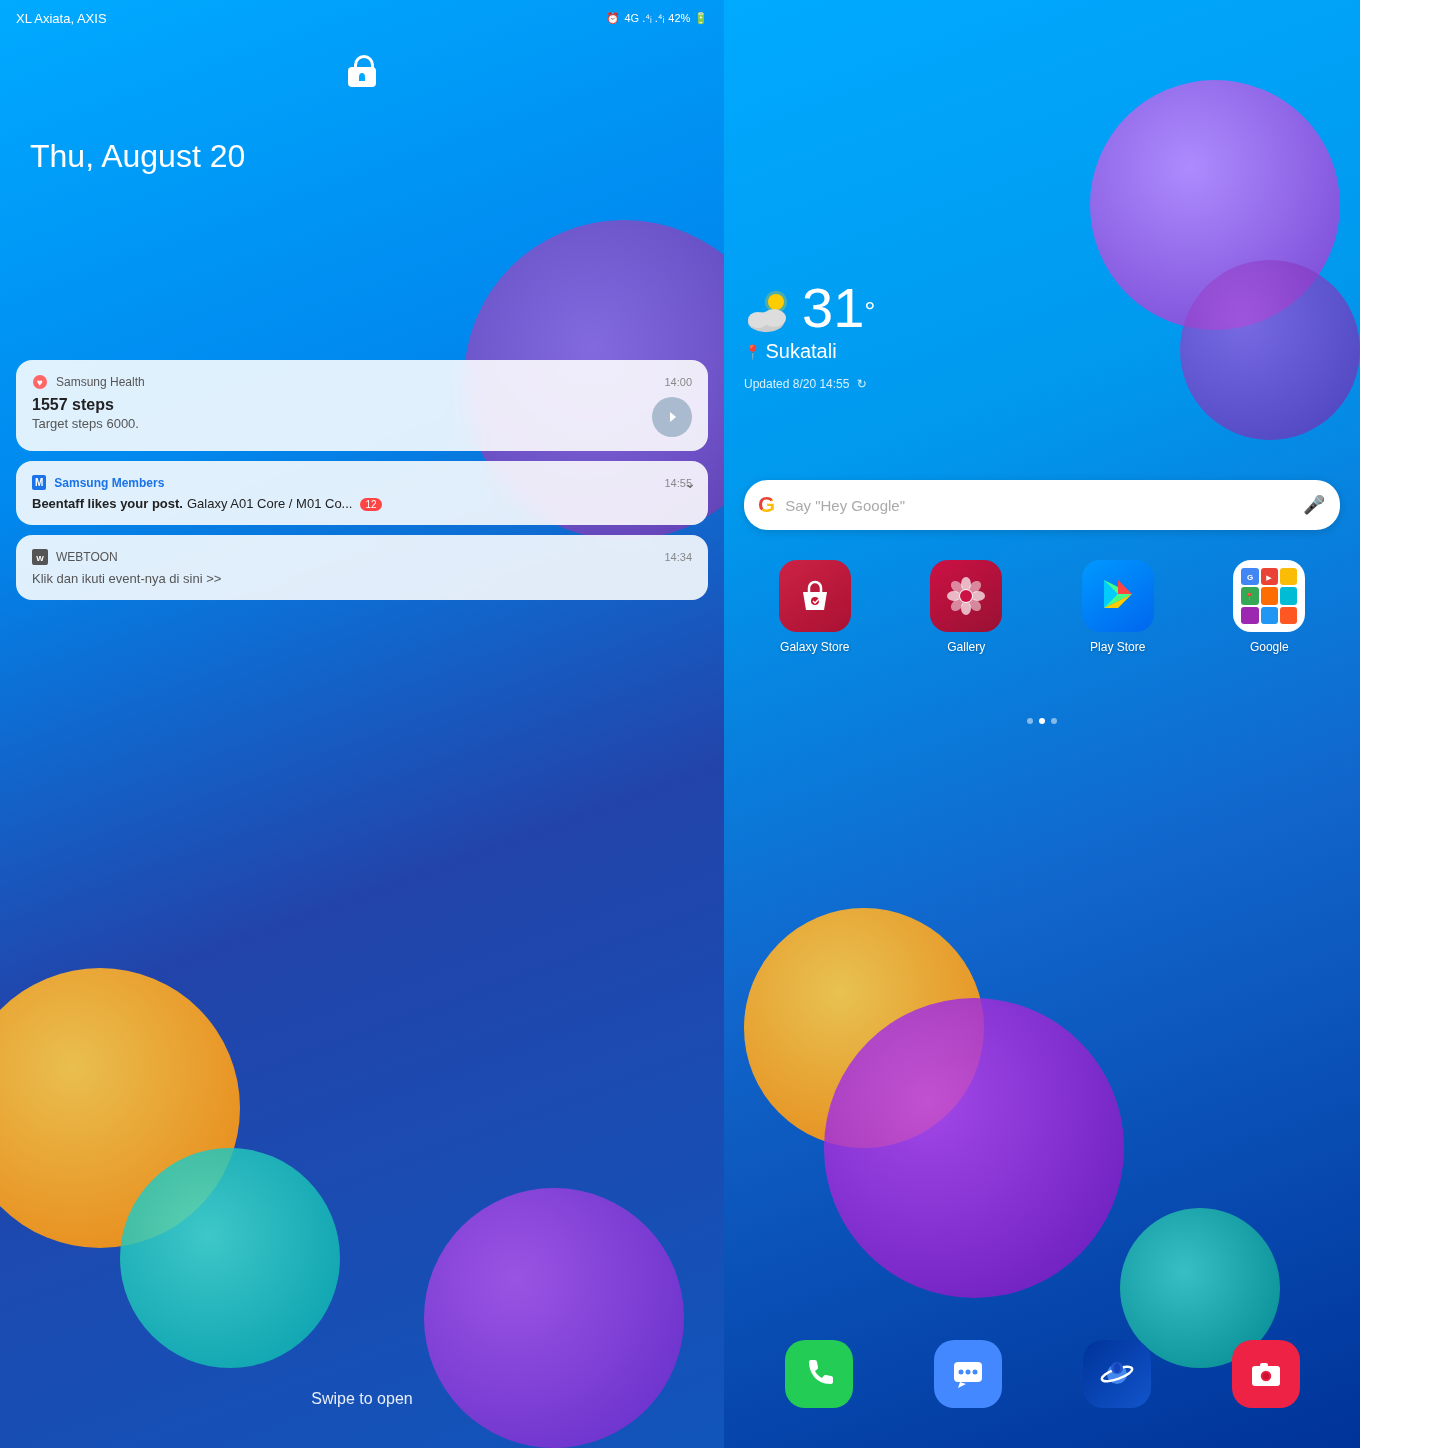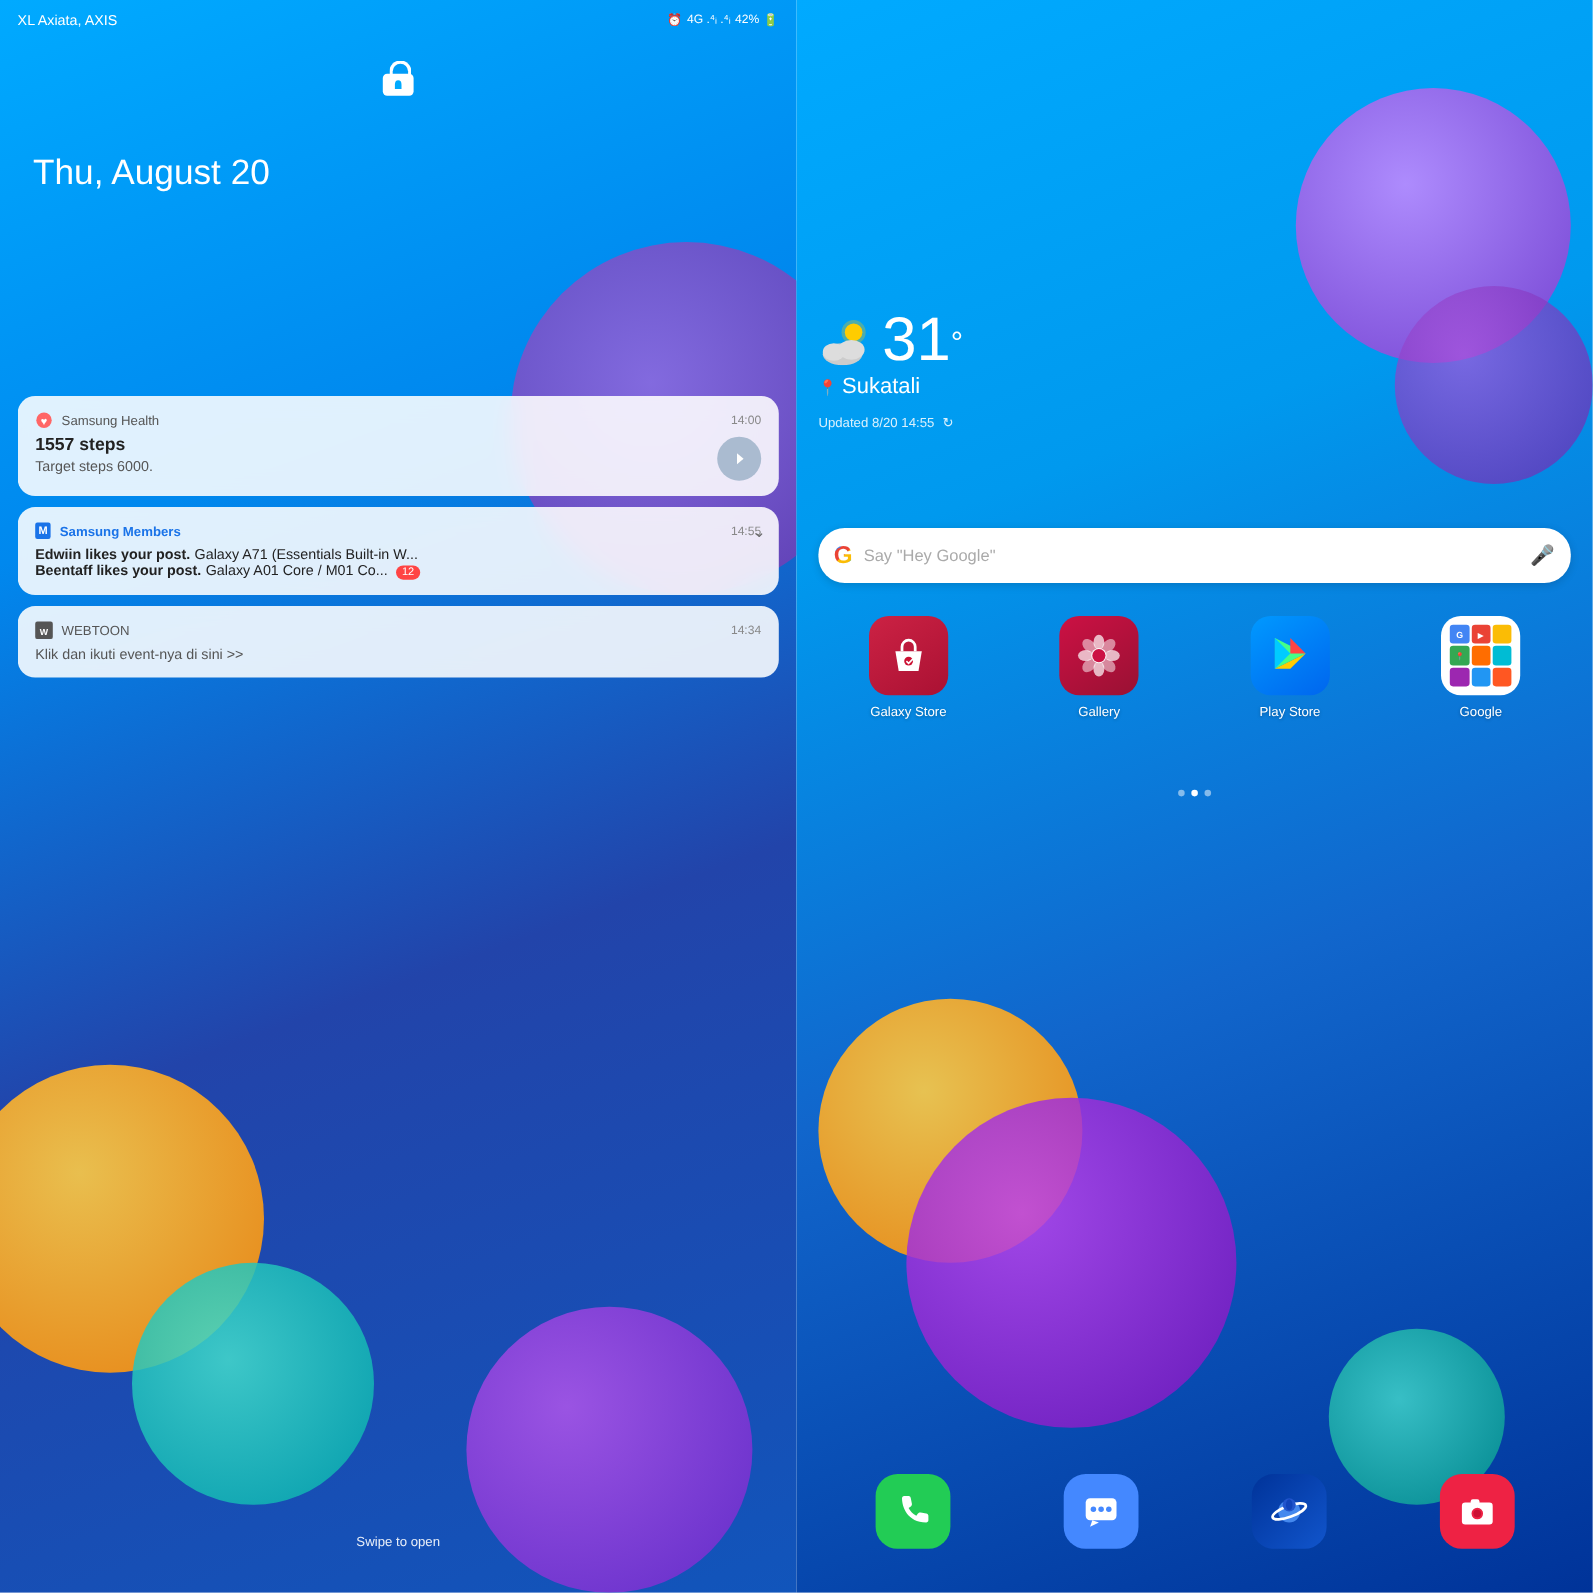--- a/index.html
+++ b/index.html
@@ -257,29 +257,29 @@
       justify-content: center;
     }
 
     
     .swipe-text {
       position: absolute;
       bottom: 40px;
       left: 50%;
       transform: translateX(-50%);
       color: white;
-      font-size: 12px;
+      font-size: 16px;
       opacity: 0.9;
       z-index: 10;
       white-space: nowrap;
     }
 
     
     .right-panel {
-      width: 724px;
+      width: 636px;
       height: 1448px;
       background: linear-gradient(160deg, #00aaff 0%, #0099ee 30%, #1166cc 60%, #003399 100%);
       position: relative;
       overflow: hidden;
       text-decoration: underline;
     }
 
     
     .ball-purple-right {
       width: 250px; height: 250px;
@@ -542,24 +542,20 @@
         </svg>
       </div>
     </div>
 
     <div class="notif-card notif-card-members">
       <div class="notif-header">
         <div class="members-icon">M</div>
         <span class="notif-app-name members-app-name">Samsung Members</span>
         <span class="notif-time">14:55</span>
         <span class="notif-expand-btn">⌄</span>
-      </div>
-      <div class="notif-member-row">
-        <span class="bold">Edwiin likes your post.</span>
-        <span>Galaxy A71 (Essentials Built-in W...</span>
       </div>
       <div class="notif-member-row">
         <span class="bold">Beentaff likes your post.</span>
         <span>Galaxy A01 Core / M01 Co...</span>
         <span class="notif-count-badge">12</span>
       </div>
     </div>
 
     <div class="notif-card">
       <div class="notif-header">

